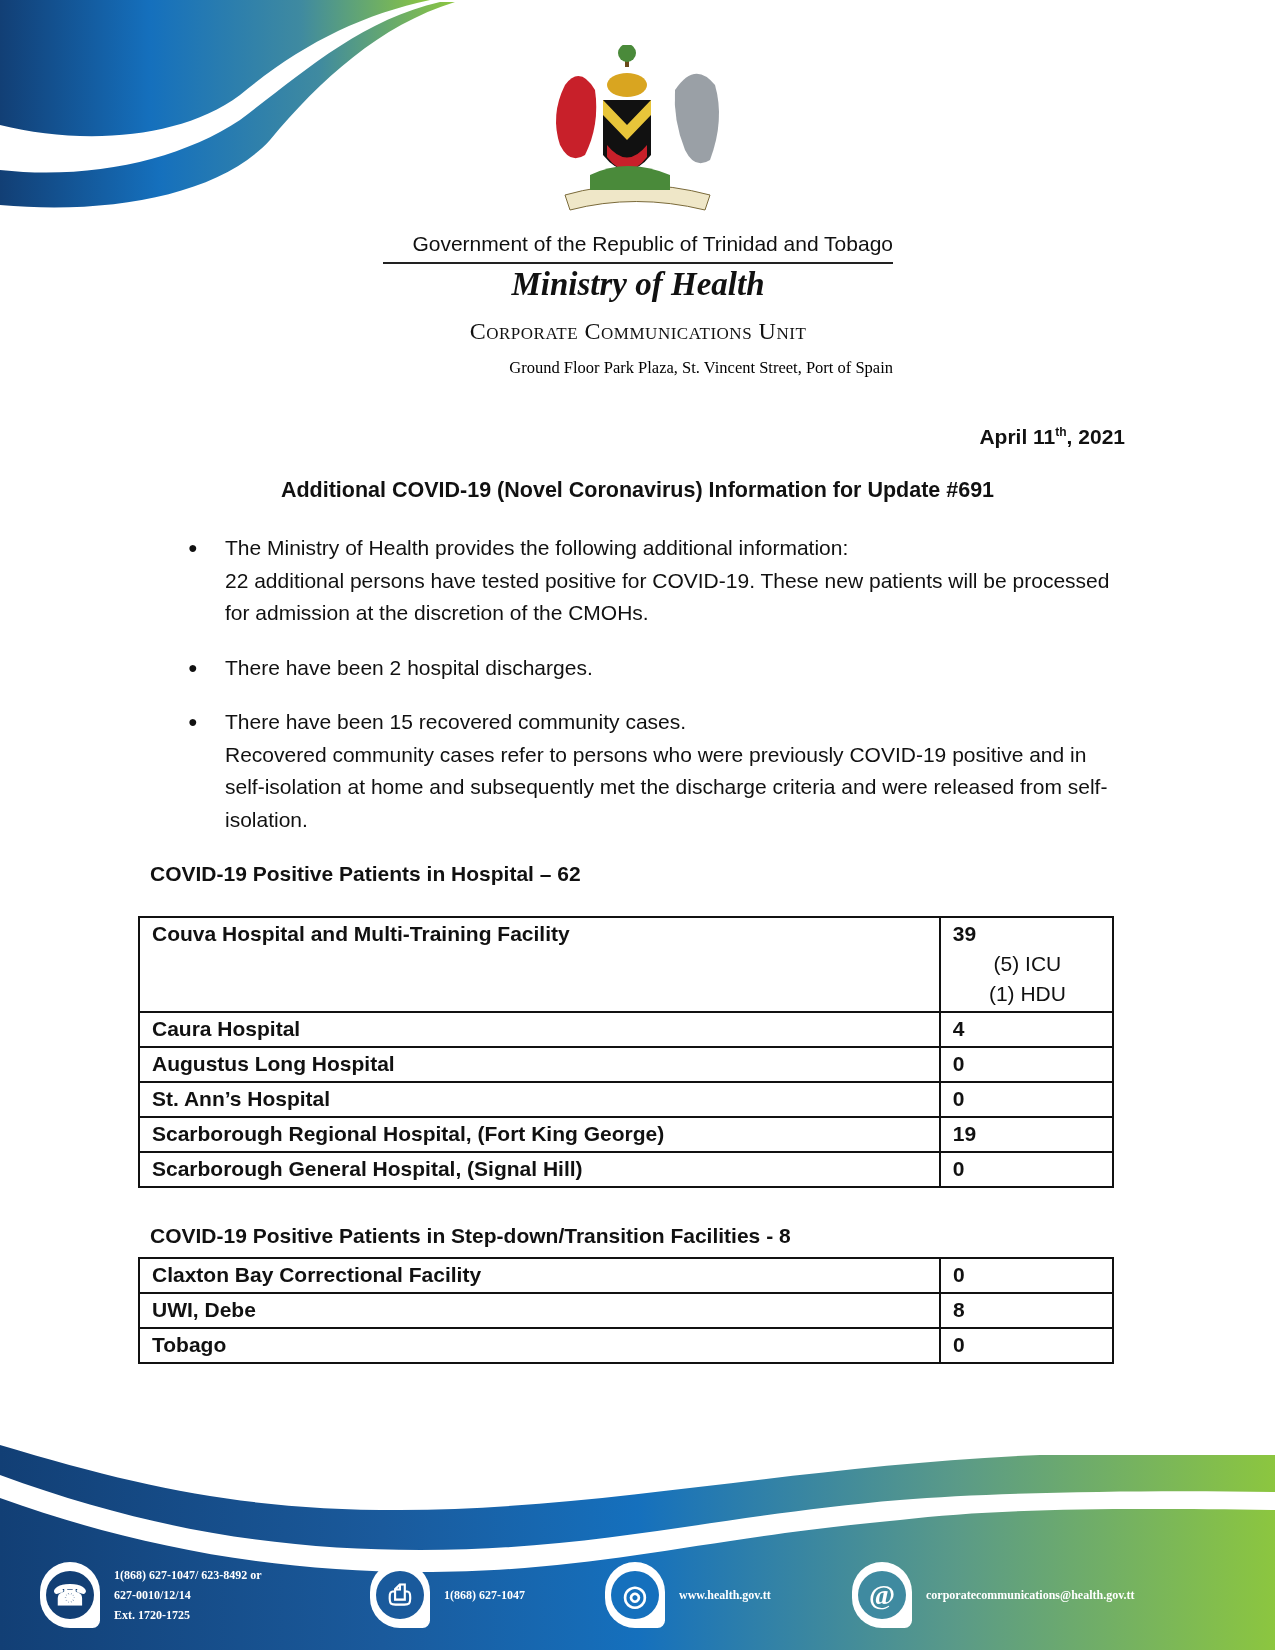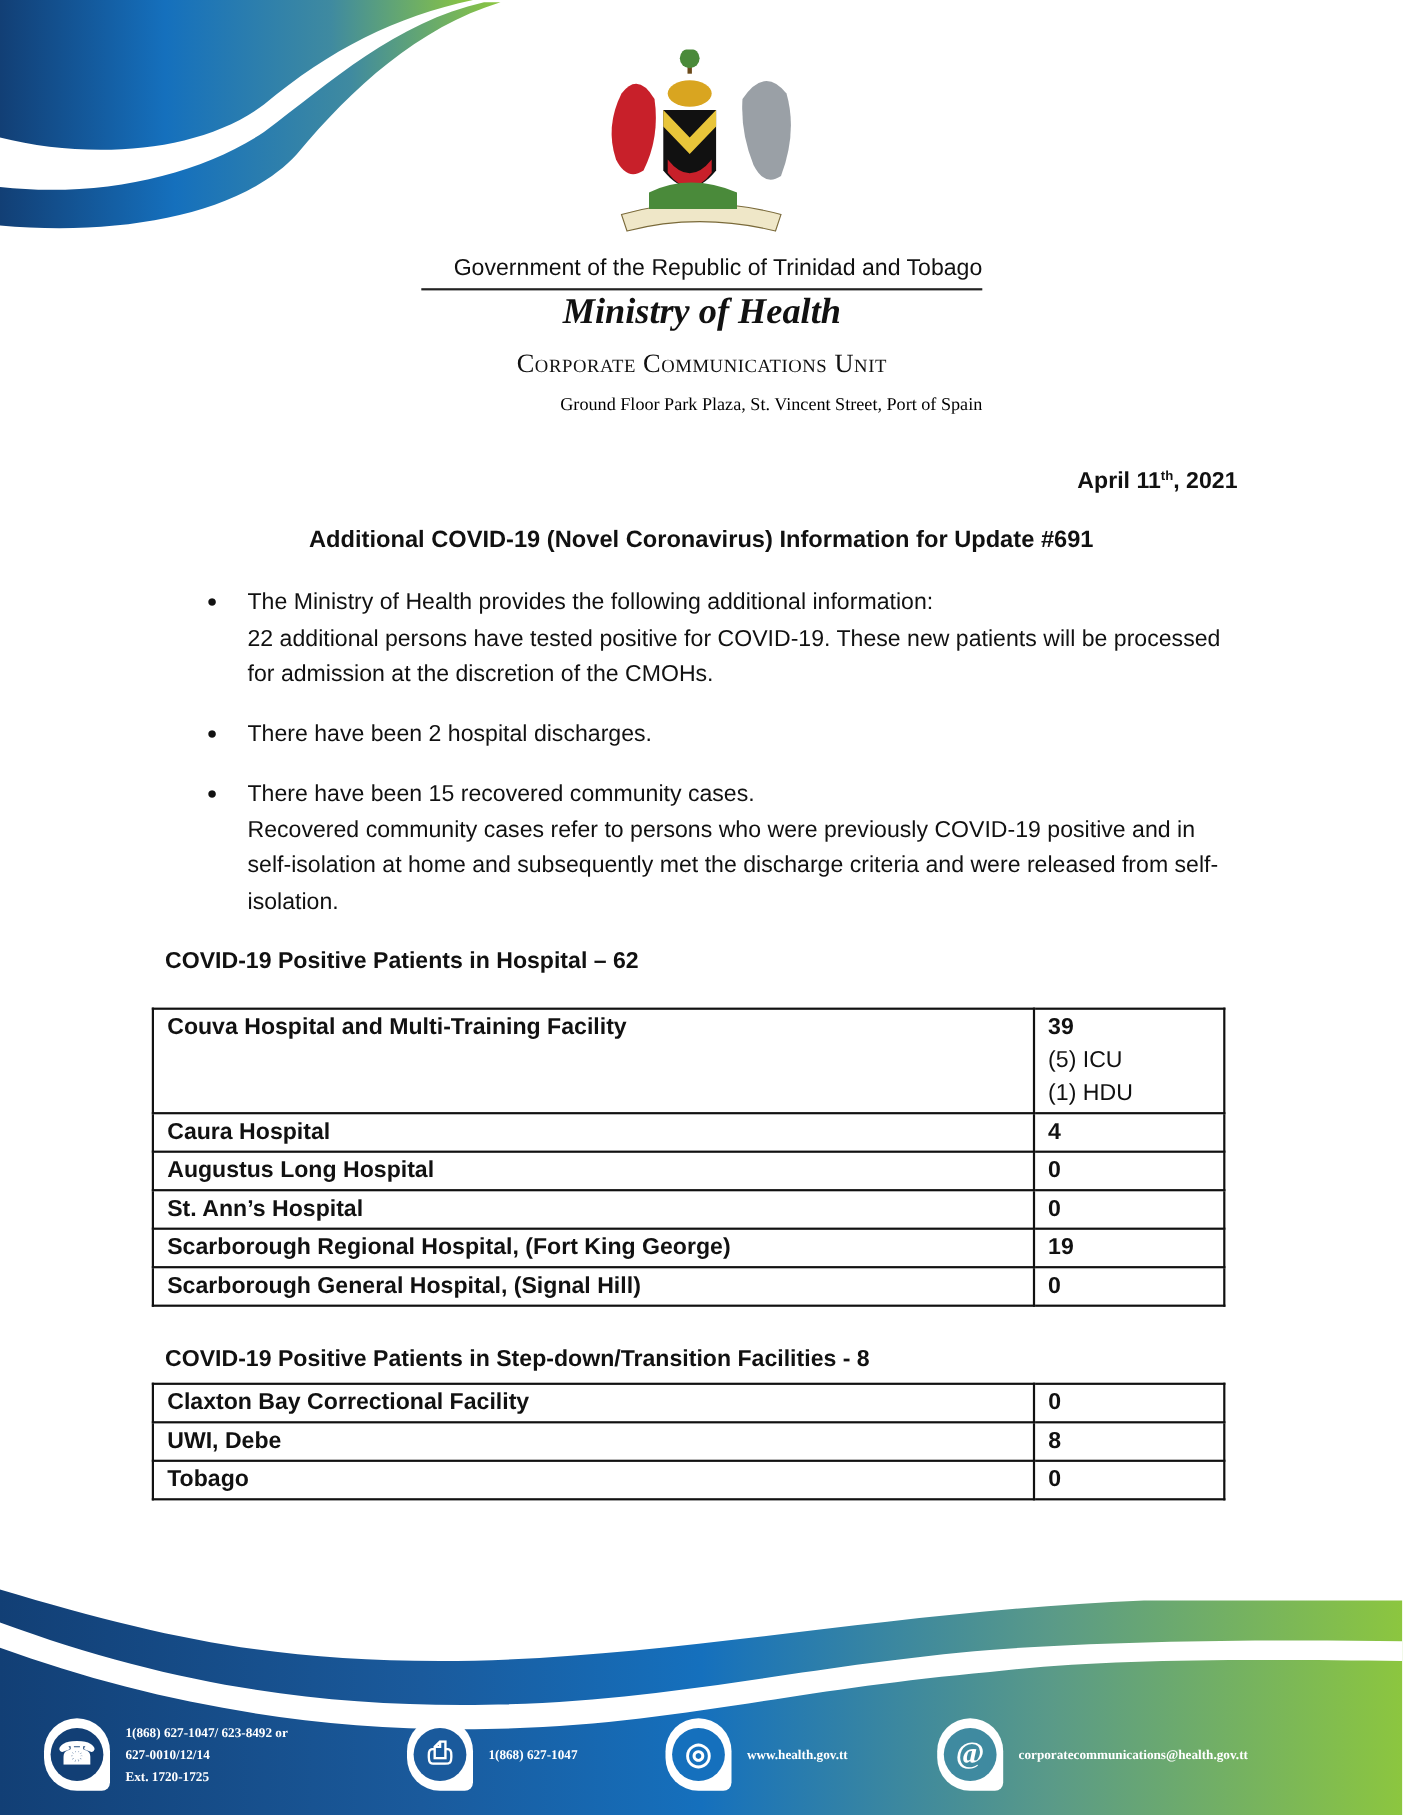--- a/index.html
+++ b/index.html
@@ -19,21 +19,21 @@
   .update-title { left:150px; width:975px; top:478px; text-align:center; font-size:21.5px; font-weight:bold; }
   .bullets { left:185px; top:532px; width:940px; font-size:21px; line-height:32.5px; }
   .bullet { position:relative; padding-left:40px; margin-bottom:22px; }
   .bullet .dot { position:absolute; left:3px; top:0; font-size:16px; }
   .section-title { left:150px; font-size:21px; font-weight:bold; }
   table.facilities { position:absolute; left:138px; width:976px; border-collapse:collapse; font-size:21px; }
   table.facilities td { border:2px solid #111; padding:1px 10px 2px 12px; vertical-align:top; height:30px; line-height:30px; }
   table.facilities td.name { font-weight:bold; width:782px; }
   table.facilities td.count { width:150px; }
   .count-main { font-weight:bold; }
-  .count-sub { font-weight:normal; }
+  .count-sub { font-weight:normal;text-align:center; }
   .contact { position:absolute; top:1560px; height:70px; display:flex; align-items:center; color:#fff;
              font-family:"Liberation Serif", serif; font-weight:bold; }
   .contact .icon-badge { width:60px; height:66px; border-radius:32px 32px 8px 32px; background:#fff; display:flex; align-items:center; justify-content:center; margin-right:14px; flex-shrink:0; }
   .contact .icon-inner { width:48px; height:48px; border-radius:50%; display:flex; align-items:center; justify-content:center; color:#fff; font-size:28px; }
   .contact .txt { font-size:12px; line-height:20px; }
 </style>
 </head>
 <body>
 
 <svg class="abs top-wave" viewBox="0 0 460 220" preserveAspectRatio="none">

